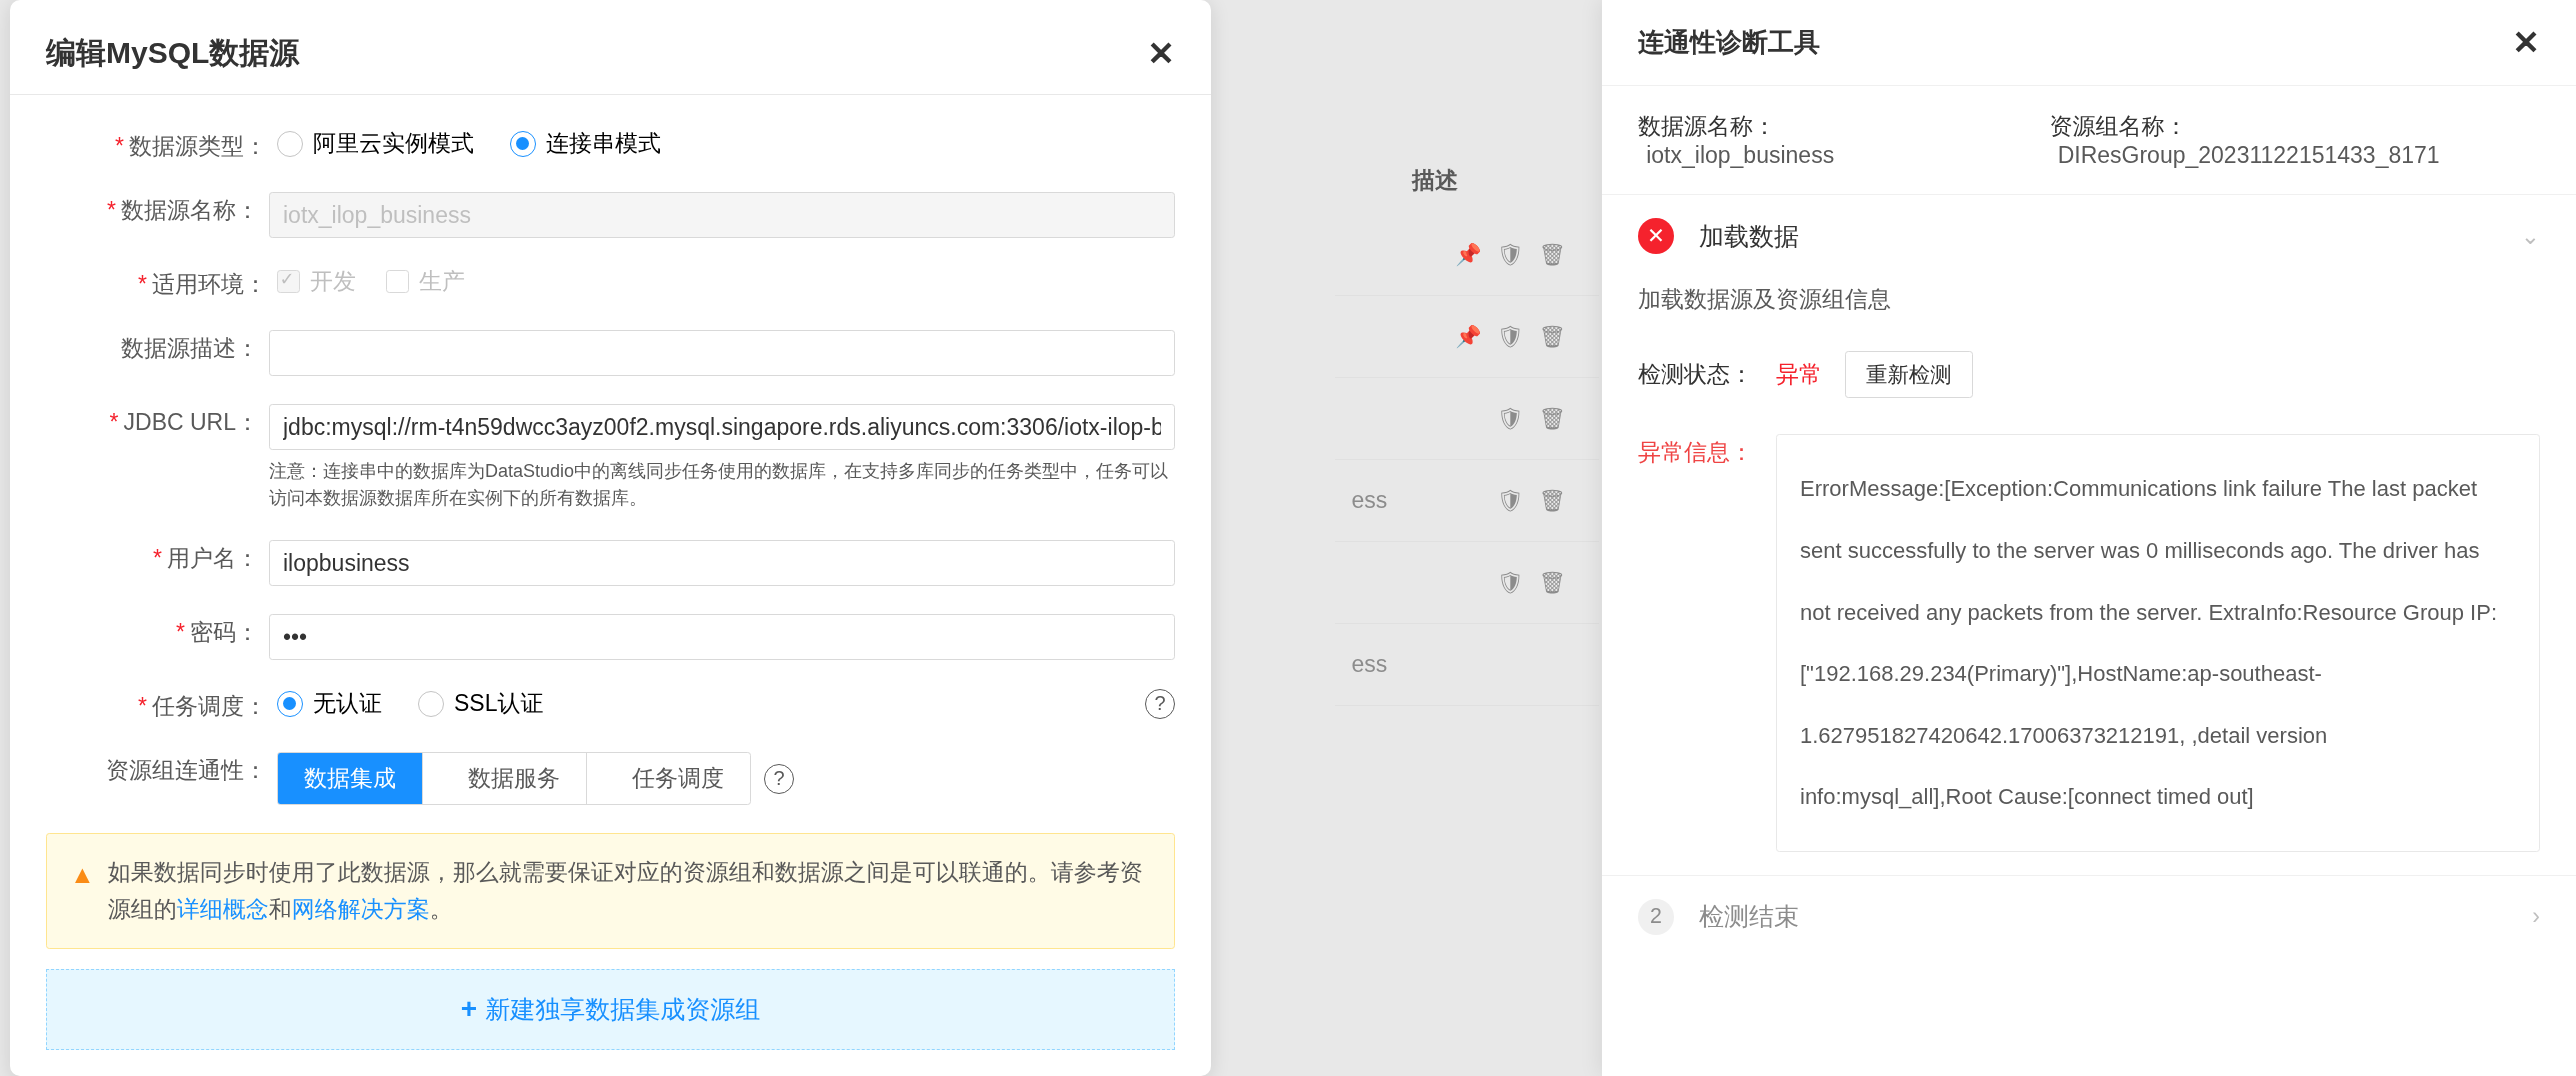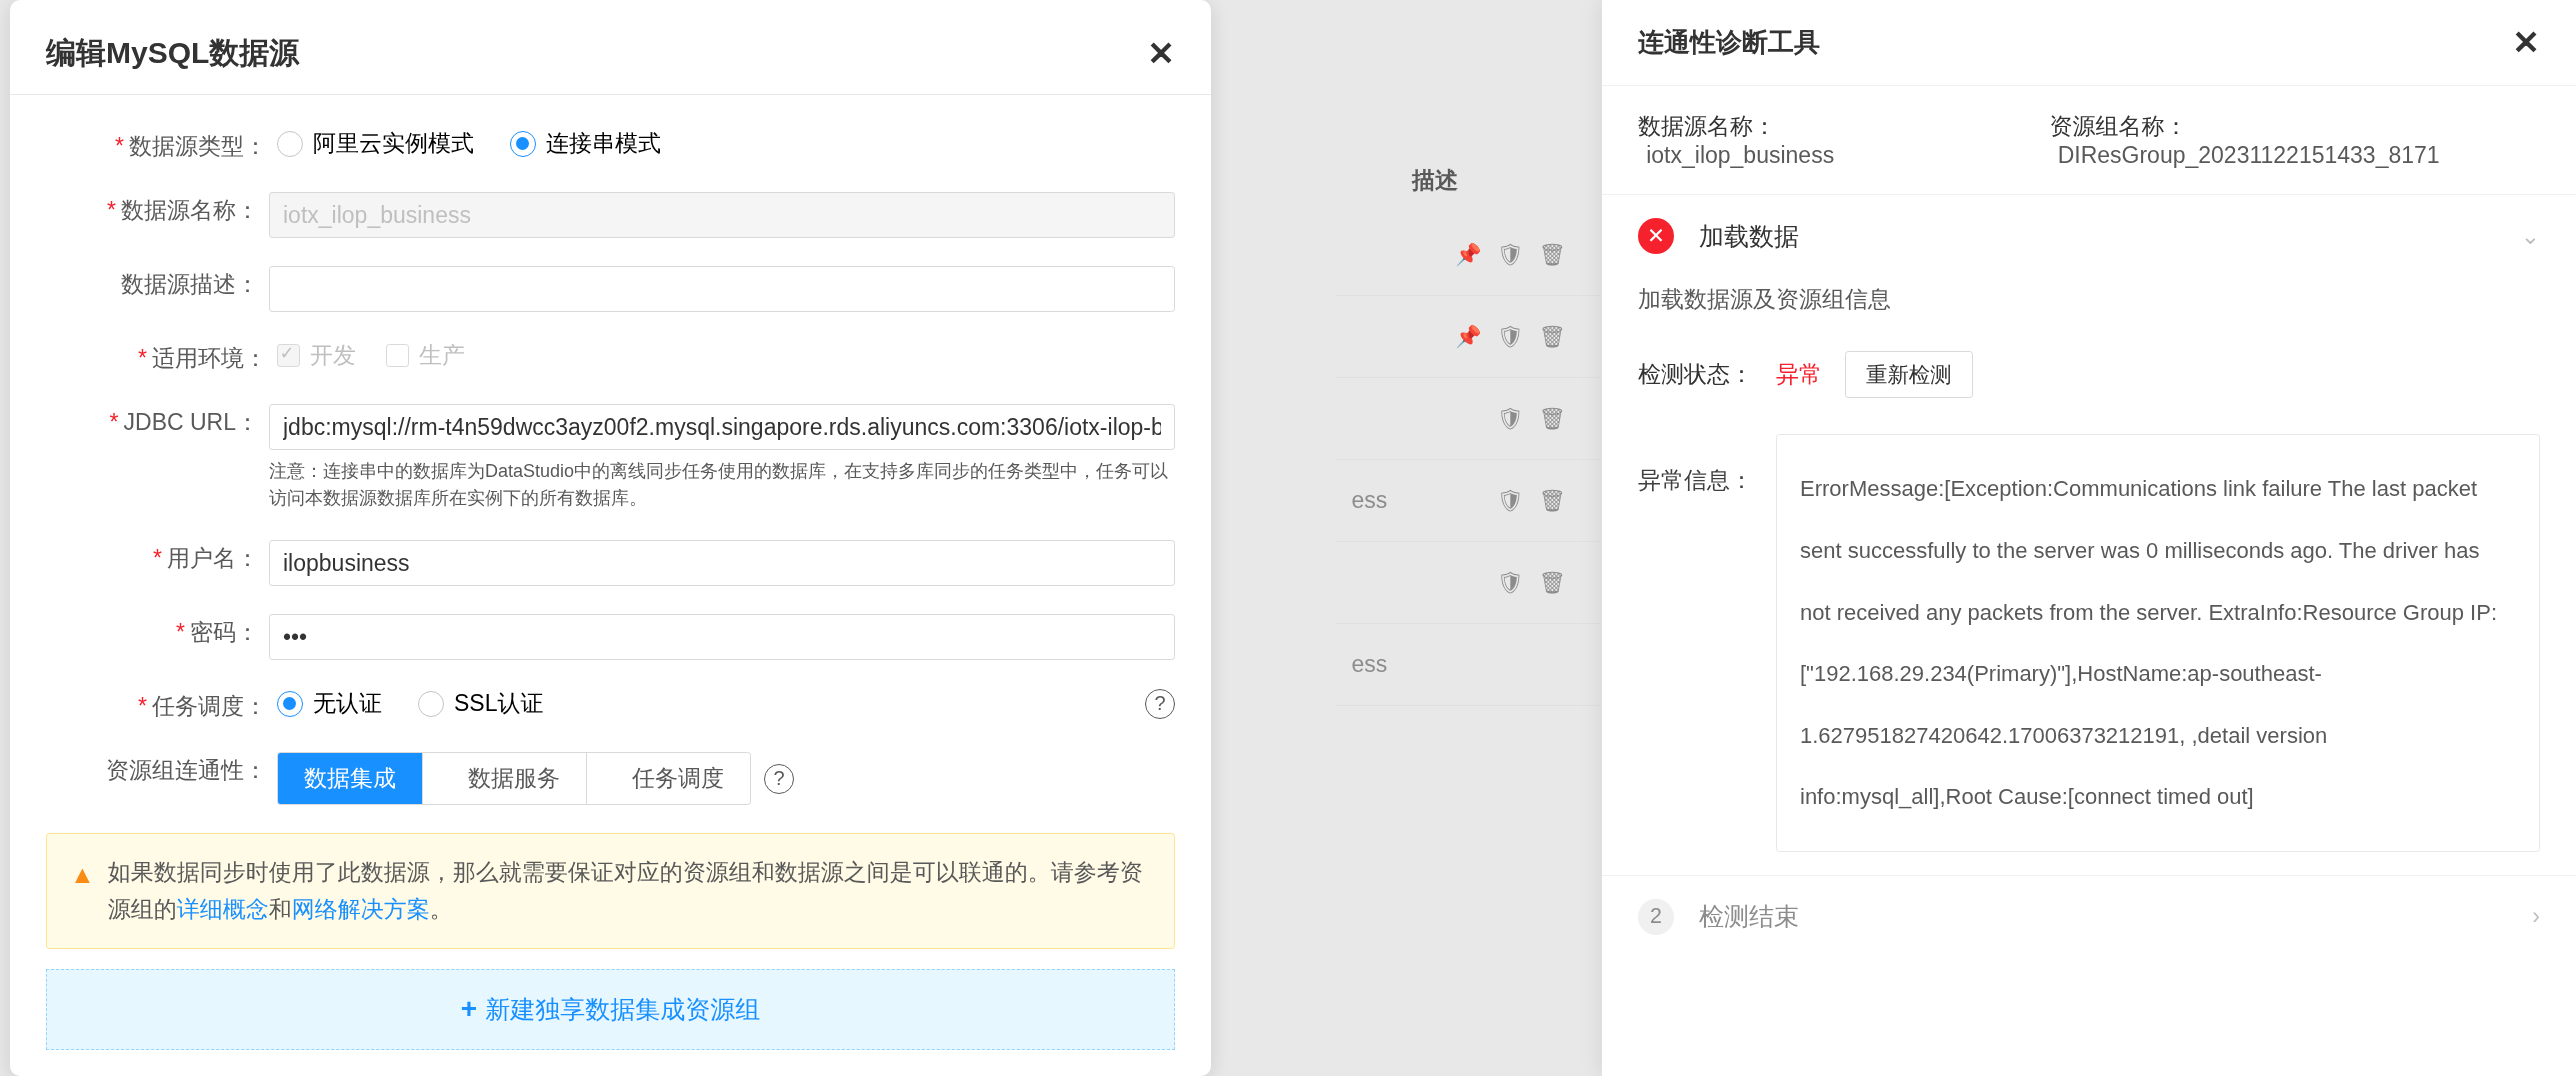--- a/index.html
+++ b/index.html
@@ -321,21 +321,21 @@
 .btn-outline {
   border: 0.8px solid #d9d9d9;
   background: #fff;
   padding: 8.2px 20px;
   border-radius: 3.3px;
   font-size: 21.4px;
   cursor: pointer;
   color: #333;
 }
 .error-row { display: flex; gap: 23px; align-items: flex-start; }
-.error-label { color: #404040; flex-shrink: 0; line-height: 1.6; margin-top: 28px; }
+.error-label { color: #ef4444; flex-shrink: 0; line-height: 1.6; }
 .error-box {
   flex: 1;
   border: 0.8px solid #e8e8e8;
   border-radius: 3.3px;
   padding: 23px;
   color: #595959;
   line-height: 2.8;
   font-size: 22px;
 }
 
@@ -407,37 +407,37 @@
     </div>
 
     <div class="form-row">
       <div class="form-label required">数据源名称：</div>
       <div class="form-content">
         <input class="text-input disabled" disabled="" value="iotx_ilop_business" style="">
       </div>
     </div>
 
     <div class="form-row">
-      <div class="form-label">数据源描述：</div>
-      <div class="form-content">
-        <input class="text-input" value="" style="">
-      </div>
-    </div>
-
-    <div class="form-row">
       <div class="form-label required">适用环境：</div>
       <div class="form-content">
         <label class="checkbox checked disabled">
           <span class="checkbox-box"></span>
           <span>开发</span>
         </label>
         <label class="checkbox disabled">
           <span class="checkbox-box"></span>
           <span>生产</span>
         </label>
+      </div>
+    </div>
+
+    <div class="form-row">
+      <div class="form-label">数据源描述：</div>
+      <div class="form-content">
+        <input class="text-input" value="" style="">
       </div>
     </div>
 
     <div class="form-row">
       <div class="form-label required">JDBC URL：</div>
       <div class="form-content" style="flex-direction:column;align-items:flex-start;">
         <input class="text-input" value="jdbc:mysql://rm-t4n59dwcc3ayz00f2.mysql.singapore.rds.aliyuncs.com:3306/iotx-ilop-business" style="">
         <div class="note">注意：连接串中的数据库为DataStudio中的离线同步任务使用的数据库，在支持多库同步的任务类型中，任务可以访问本数据源数据库所在实例下的所有数据库。</div>
       </div>
     </div>

